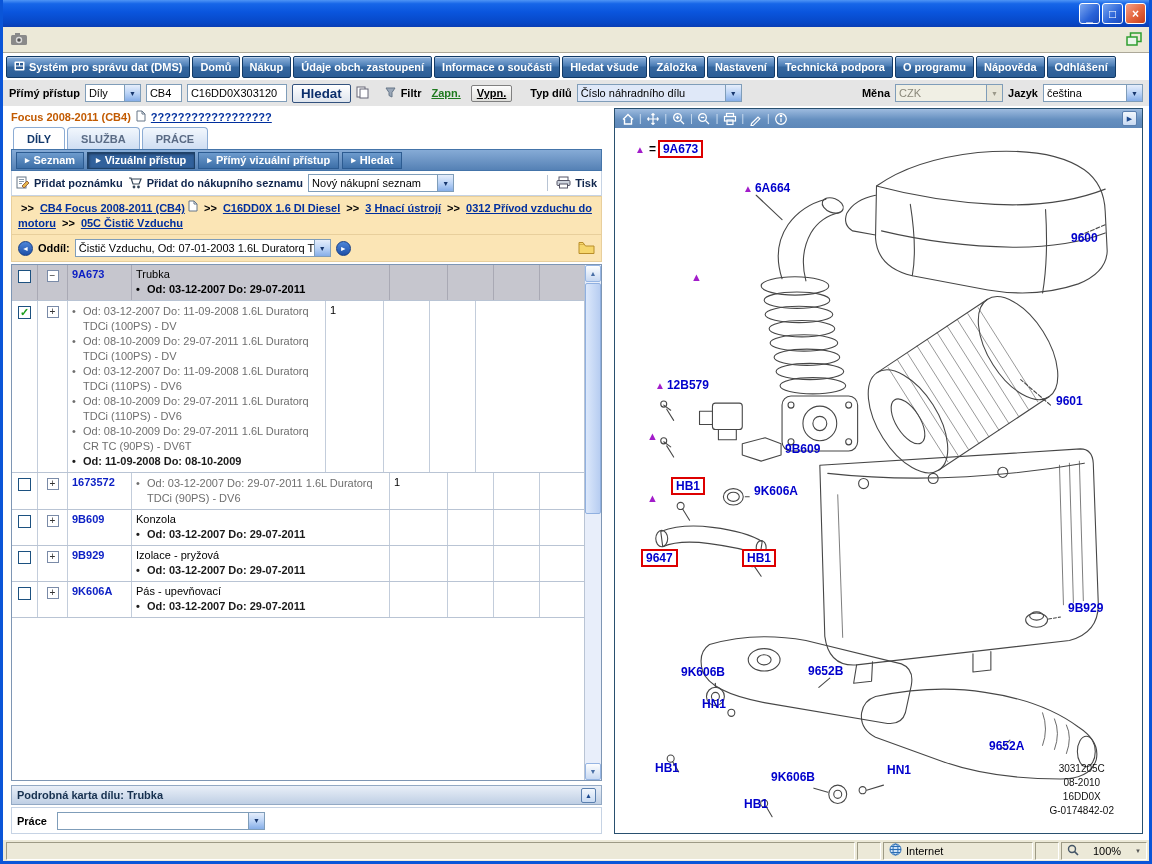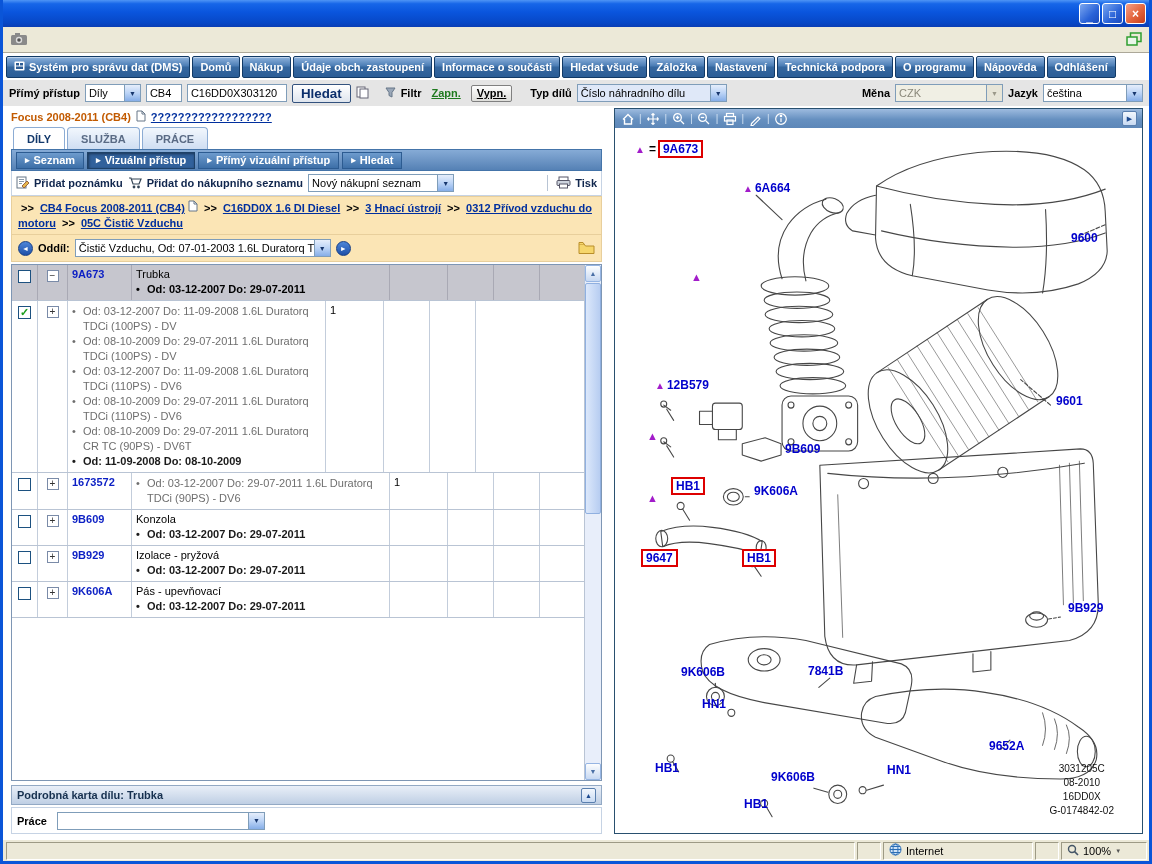--- a/index.html
+++ b/index.html
@@ -108,21 +108,21 @@
   .eq{color:#000;margin:0 2px;}
   .tri-mark{position:absolute;color:#a21cca;font-size:11px;cursor:default;}
   .stamp{position:absolute;right:28px;top:634px;text-align:center;font-size:10px;color:#111;line-height:14px;}
 
   
   .statusbar{height:22px;flex:none;background:#ece9d8;display:flex;align-items:center;gap:2px;padding:2px 2px 2px 3px;border-top:1px solid #fff;}
   .sb-cell{height:18px;border:1px solid;border-color:#9d9a85 #fff #fff #9d9a85;display:flex;align-items:center;gap:4px;padding:0 5px;}
   .sb-main{flex:1;}
   .sb-sm{width:24px;flex:none;}
   .sb-zone{width:150px;flex:none;}
-  .sb-zoom{width:86px;flex:none;justify-content:flex-start;cursor:default;}
+  .sb-zoom{width:86px;flex:none;justify-content:space-between;cursor:default;}
   .zarr{font-size:6px;color:#555;}
 </style>
 </head>
 <body>
 
 <div class="window">
 
   <div class="titlebar">
     <div class="winbtns">
       <div class="winbtn min">
@@ -190,21 +190,21 @@
           </svg></span>
       <span style="width:6px"></span>
       <span><svg width="11" height="11" viewBox="0 0 11 11">
             <path d="M1 1 H10 L7 5.5 V10 L4 8.5 V5.5 Z" fill="#9aa7b8" stroke="#667788"></path>
           </svg></span>
       <span class="lbl">Filtr</span>
       <span class="toggle toggle-on">Zapn.</span>
       <span class="toggle toggle-off">Vypn.</span>
       <span style="width:8px"></span>
       <span class="lbl">Typ dílů</span>
-      <div class="dd tint" style="width:150px">
+      <div class="dd tint" style="width:165px">
         <span class="val">Číslo náhradního dílu</span>
           <span class="arr">▼</span>
       </div>
       <span class="spacer"></span>
       <span class="lbl">Měna</span>
       <div class="dd disabled" style="width:108px">
         <span class="val">CZK</span>
           <span class="arr">▼</span>
       </div>
       <span class="lbl">Jazyk</span>
@@ -679,21 +679,21 @@
           <div class="dlabel" style="left:456px;top:103px">9600</div>
           <div class="dlabel" style="left:40px;top:250px"><span class="tri">▲</span><span>12B579</span></div>
           <div class="dlabel" style="left:441px;top:266px">9601</div>
           <div class="dlabel" style="left:170px;top:314px">9B609</div>
           <div class="dlabel redbox" style="left:56px;top:349px">HB1</div>
           <div class="dlabel" style="left:139px;top:356px">9K606A</div>
           <div class="dlabel redbox" style="left:26px;top:421px">9647</div>
           <div class="dlabel redbox" style="left:127px;top:421px">HB1</div>
           <div class="dlabel" style="left:453px;top:473px">9B929</div>
           <div class="dlabel" style="left:66px;top:537px">9K606B</div>
-          <div class="dlabel" style="left:193px;top:536px">7841B</div>
+          <div class="dlabel" style="left:193px;top:536px">9652B</div>
           <div class="dlabel" style="left:87px;top:569px">HN1</div>
           <div class="dlabel" style="left:40px;top:633px">HB1</div>
           <div class="dlabel" style="left:374px;top:611px">9652A</div>
           <div class="dlabel" style="left:156px;top:642px">9K606B</div>
           <div class="dlabel" style="left:272px;top:635px">HN1</div>
           <div class="dlabel" style="left:129px;top:669px">HB1</div>
 
           <div class="tri-mark" style="left:76px;top:143px">▲</div>
           <div class="tri-mark" style="left:32px;top:302px">▲</div>
           <div class="tri-mark" style="left:32px;top:364px">▲</div>

